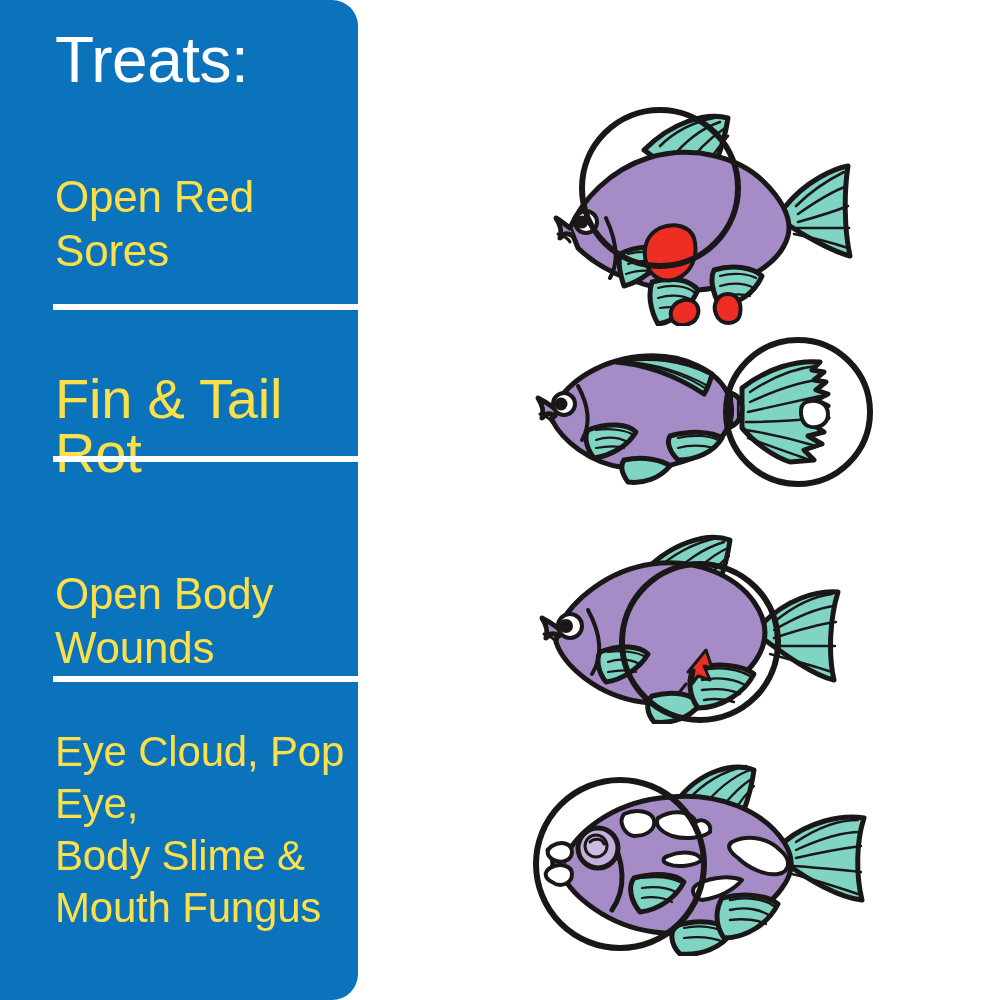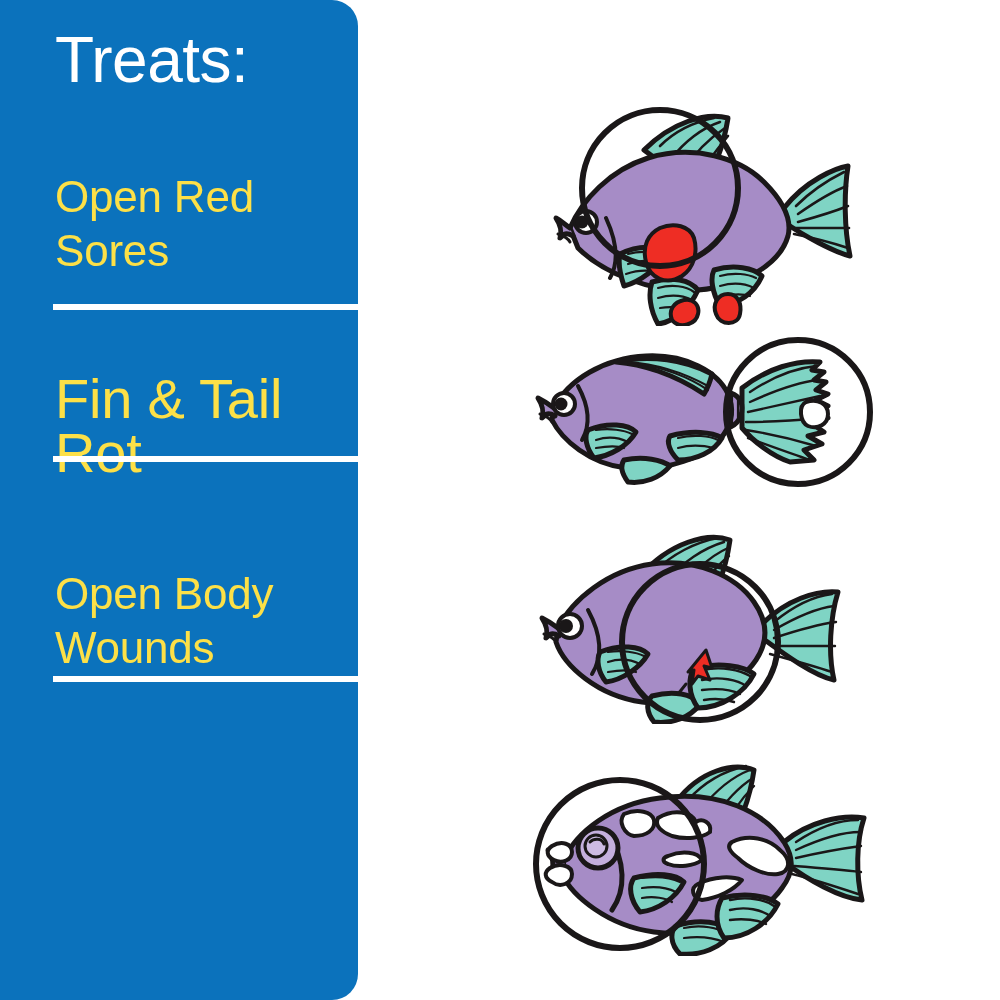--- a/index.html
+++ b/index.html
@@ -77,20 +77,24 @@
 
     <div class="treat-label t1">Fin &amp; Tail Rot</div>
 
     <div class="divider d1"></div>
 
     <div class="treat-label t2">Open Body
 Wounds</div>
 
     <div class="divider d2"></div>
 
+    <div class="treat-label t3">Eye Cloud, Pop
+Eye,
+Body Slime &amp;
+Mouth Fungus</div>
   </div>
 
   <svg class="fish f0" viewBox="0 0 330 230">
     <g stroke="#1a1718" stroke-width="5" stroke-linejoin="round" stroke-linecap="round">
 
       <path d="M236 112 C258 84 288 72 300 70 C296 96 296 132 302 160 C286 156 256 140 236 126 Z" fill="#7fd4c4"></path>
       <g stroke-width="2.6" fill="none">
         <path d="M248 110 C266 92 284 82 296 76"></path>
         <path d="M250 118 C270 104 288 94 299 90"></path>
         <path d="M250 126 C272 120 290 114 300 110"></path>

